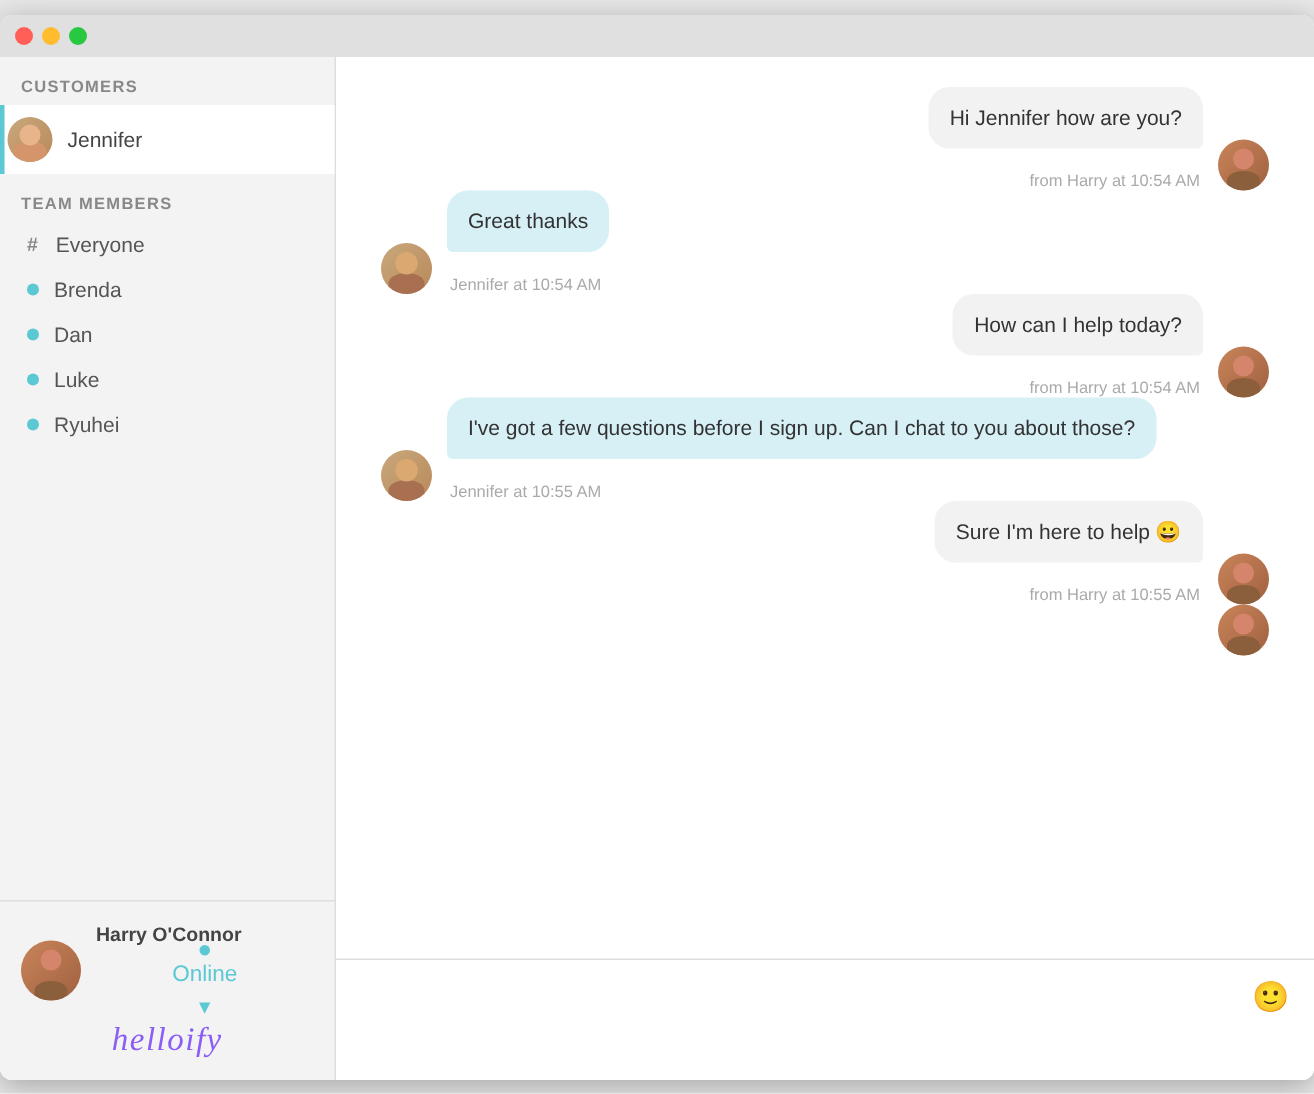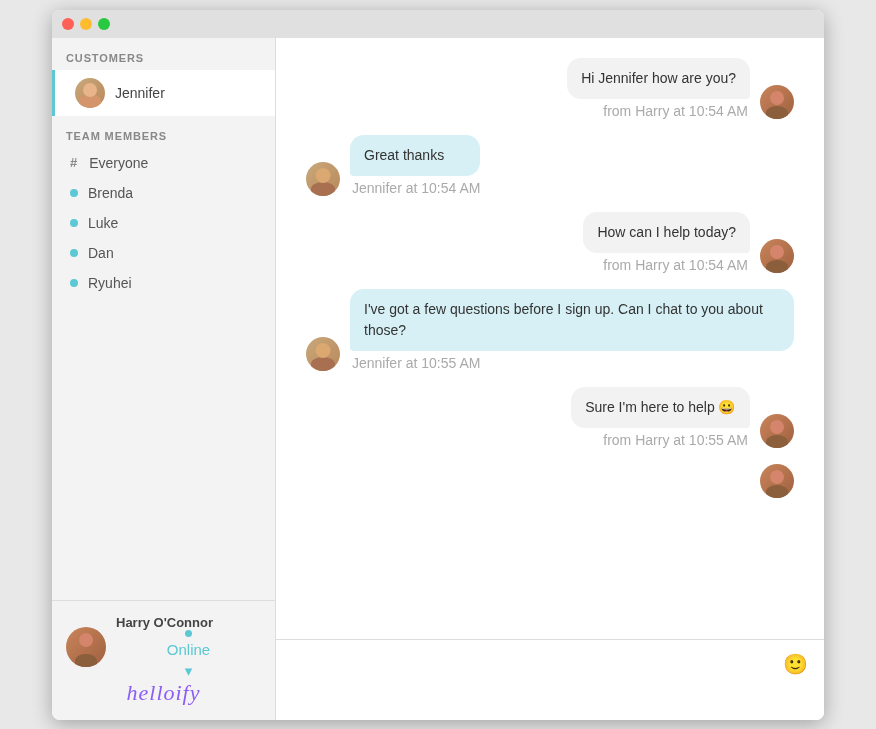--- a/index.html
+++ b/index.html
@@ -6,21 +6,21 @@
     body {
       font-family: -apple-system, BlinkMacSystemFont, 'Segoe UI', Helvetica, Arial, sans-serif;
       background: #e8e8e8;
       width: 876px;
       height: 729px;
       display: flex;
       align-items: center;
       justify-content: center;
     }
     .window {
-      width: 772px;
+      width: 876px;
       height: 710px;
       background: #fff;
       border-radius: 8px;
       box-shadow: 0 4px 20px rgba(0,0,0,0.3);
       overflow: hidden;
       display: flex;
       flex-direction: column;
     }
     .title-bar {
       height: 28px;
@@ -57,21 +57,21 @@
       font-weight: 700;
       color: #888;
       letter-spacing: 0.08em;
       padding: 14px 14px 6px 14px;
       text-transform: uppercase;
     }
     .sidebar-customer-item {
       display: flex;
       align-items: center;
       gap: 10px;
-      padding: 8px 20px;
+      padding: 8px 2px;
       background: #fff;
       border-left: 3px solid #5bc8d4;
       cursor: pointer;
     }
     .sidebar-customer-avatar {
       width: 30px; height: 30px;
       border-radius: 50%;
       background: #c9a87c;
       overflow: hidden;
       flex-shrink: 0;
@@ -203,21 +203,20 @@
       display: flex;
       flex-direction: column;
       background: #fff;
     }
     .messages-container {
       flex: 1;
       overflow-y: auto;
       padding: 20px 30px;
       display: flex;
       flex-direction: column;
-      gap: 16px;
     }
     .message-row {
       display: flex;
       align-items: flex-end;
       gap: 10px;
     }
     .message-row.outgoing {
       flex-direction: row-reverse;
     }
     .message-avatar {
@@ -277,23 +276,23 @@
     .bubble.incoming {
       background: #d6f0f5;
       border-bottom-left-radius: 4px;
     }
     .bubble.outgoing {
       background: #f2f2f2;
       border-bottom-right-radius: 4px;
       text-align: left;
     }
     .bubble-time {
-      font-size: 14px;
+      font-size: 11px;
       color: #aaa;
-      margin-top: 4px;
+      margin-top: 16px;
     }
     .message-row.incoming .bubble-time { padding-left: 2px; }
     .message-row.outgoing .bubble-time { text-align: right; padding-right: 2px; }
     .chat-input-area {
       border-top: 1px solid #ddd;
       padding: 10px 14px;
       display: flex;
       align-items: flex-start;
       gap: 8px;
       background: #fff;
@@ -347,25 +346,25 @@
       <div class="sidebar-team-item">
         <span class="team-hash">#</span>
         <span class="team-name">Everyone</span>
       </div>
       <div class="sidebar-team-item">
         <div class="team-dot"></div>
         <span class="team-name">Brenda</span>
       </div>
       <div class="sidebar-team-item">
         <div class="team-dot"></div>
-        <span class="team-name">Luke</span>
+        <span class="team-name">Dan</span>
       </div>
       <div class="sidebar-team-item">
         <div class="team-dot"></div>
-        <span class="team-name">Dan</span>
+        <span class="team-name">Luke</span>
       </div>
       <div class="sidebar-team-item">
         <div class="team-dot"></div>
         <span class="team-name">Ryuhei</span>
       </div>
 
       <div class="sidebar-footer">
         <div class="user-info">
           <div class="user-avatar msg-avatar-harry"></div>
           <div class="user-details">

